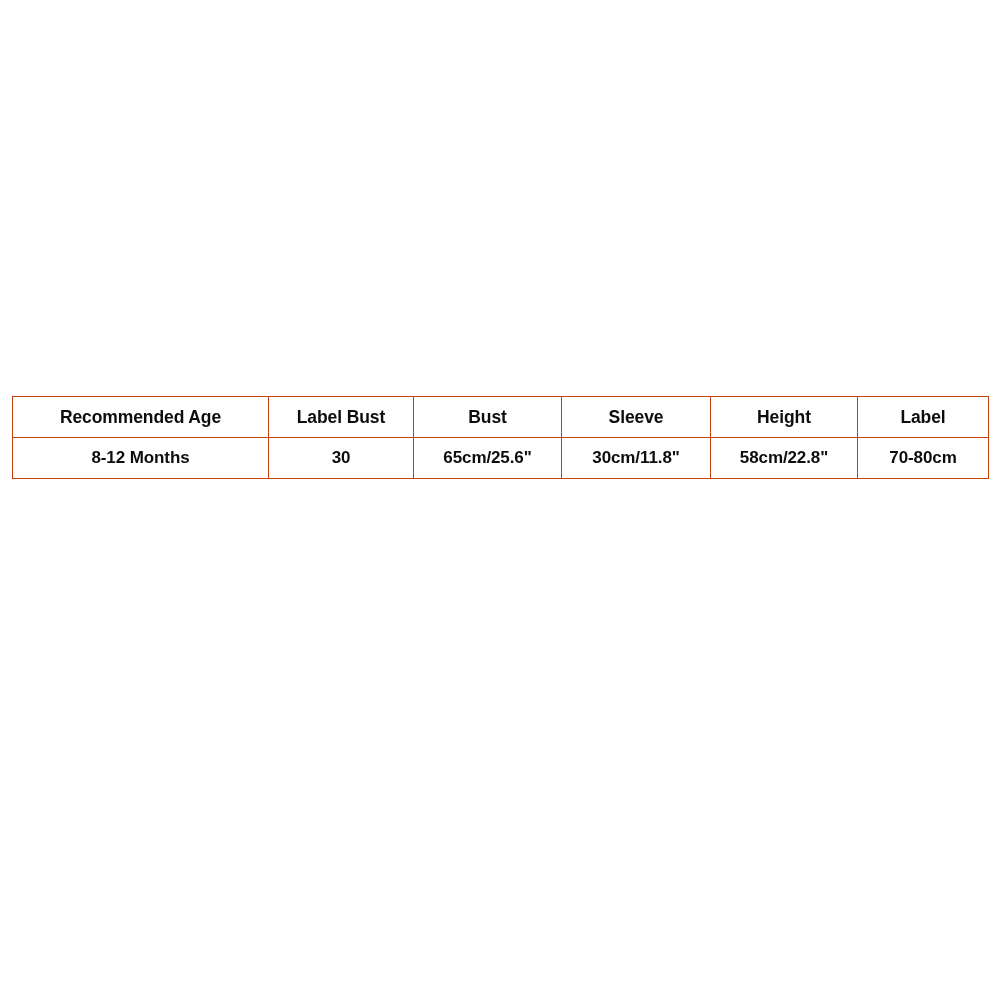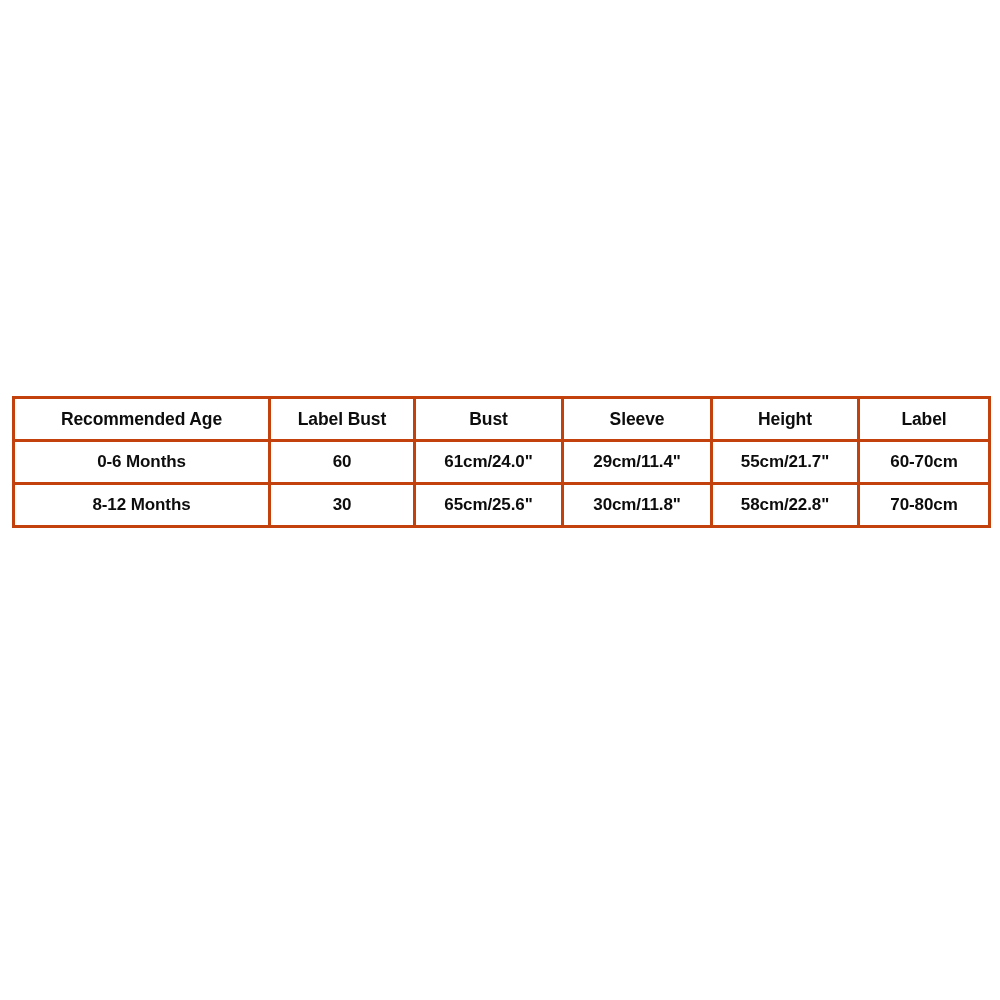--- a/index.html
+++ b/index.html
@@ -25,21 +25,21 @@
 
   table.size-chart {
     width: 976px;
     border-collapse: collapse;
     table-layout: fixed;
     background: #ffffff;
   }
 
   table.size-chart th,
   table.size-chart td {
-    border: 3px solid #c2410c;
+    border: 1px solid #c2410c;
     height: 40px;
     padding: 0 4px;
     text-align: center;
     vertical-align: middle;
     font-weight: bold;
     font-size: 17px;
     letter-spacing: -0.1px;
     color: #0d0d0d;
     white-space: nowrap;
     background: #ffffff;
@@ -75,28 +75,20 @@
         <th>Recommended Age</th>
         <th>Label Bust</th>
         <th>Bust</th>
         <th>Sleeve</th>
         <th>Height</th>
         <th>Label</th>
       </tr>
     </thead>
     <tbody>
       <tr>
-        <td>0-6 Months</td>
-        <td>60</td>
-        <td>61cm/24.0"</td>
-        <td>29cm/11.4"</td>
-        <td>55cm/21.7"</td>
-        <td>60-70cm</td>
-      </tr>
-      <tr>
         <td>8-12 Months</td>
         <td>30</td>
         <td>65cm/25.6"</td>
         <td>30cm/11.8"</td>
         <td>58cm/22.8"</td>
         <td>70-80cm</td>
       </tr>
     </tbody>
   </table>
 </div>

